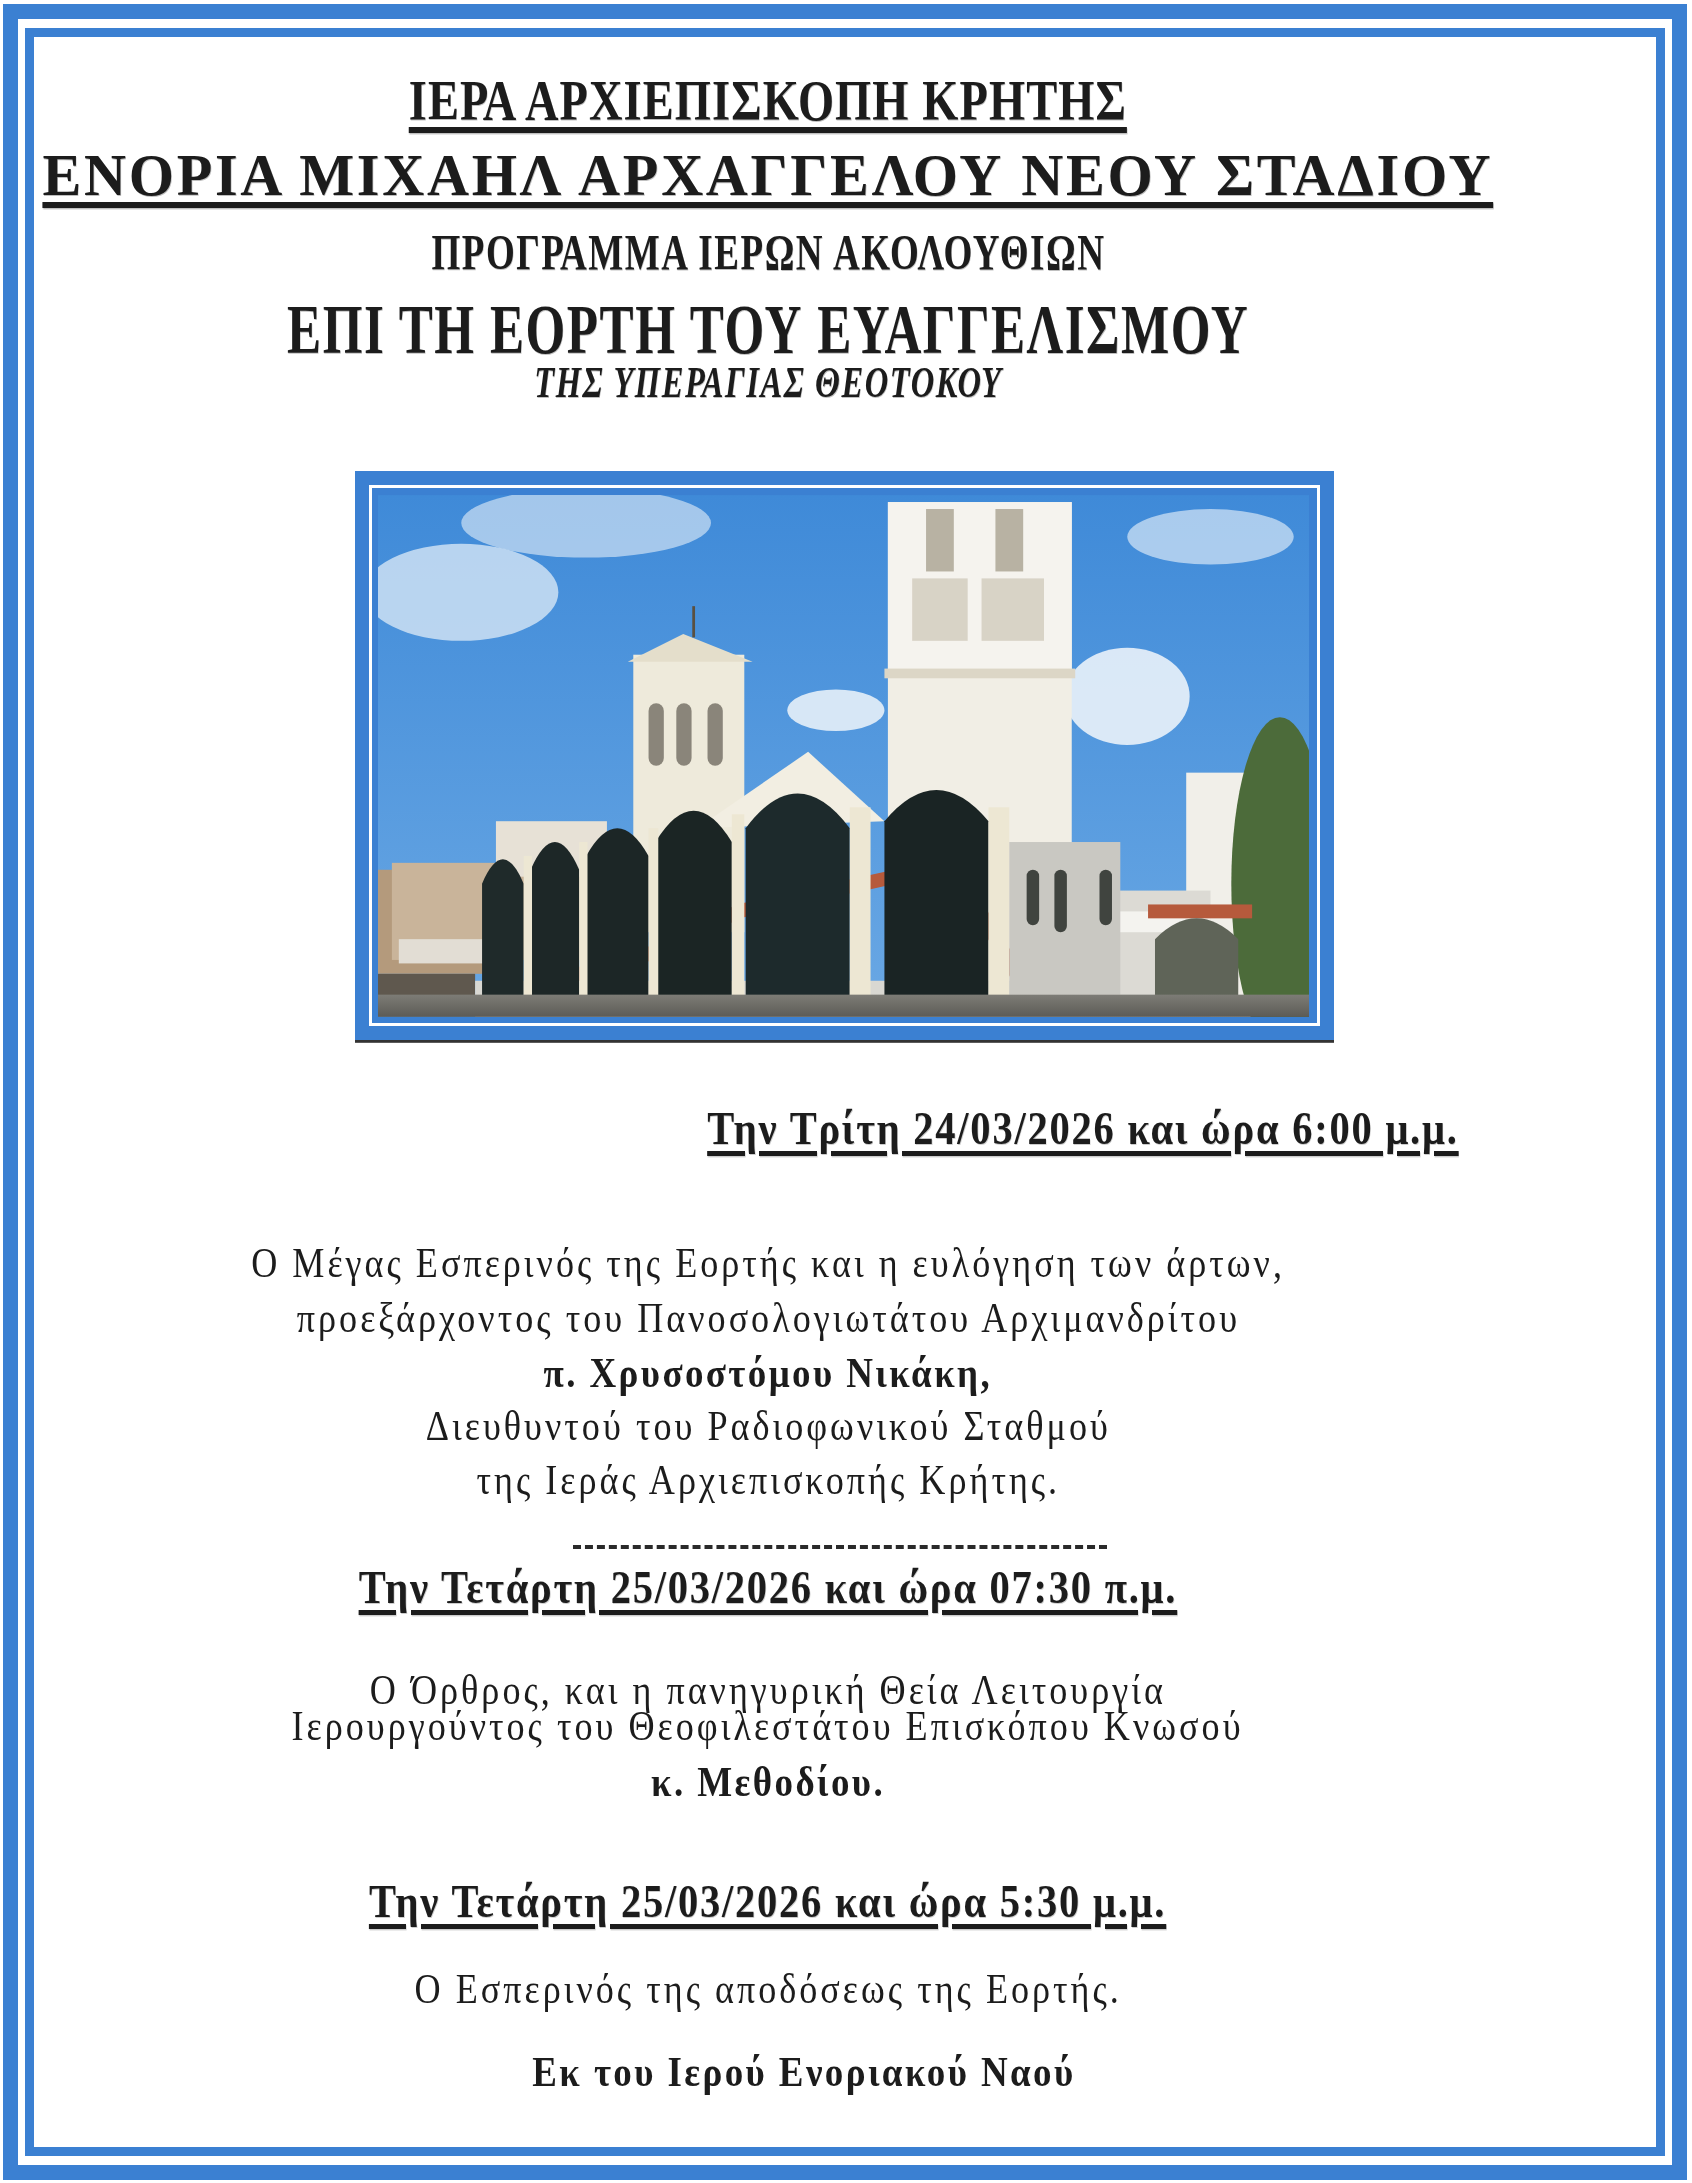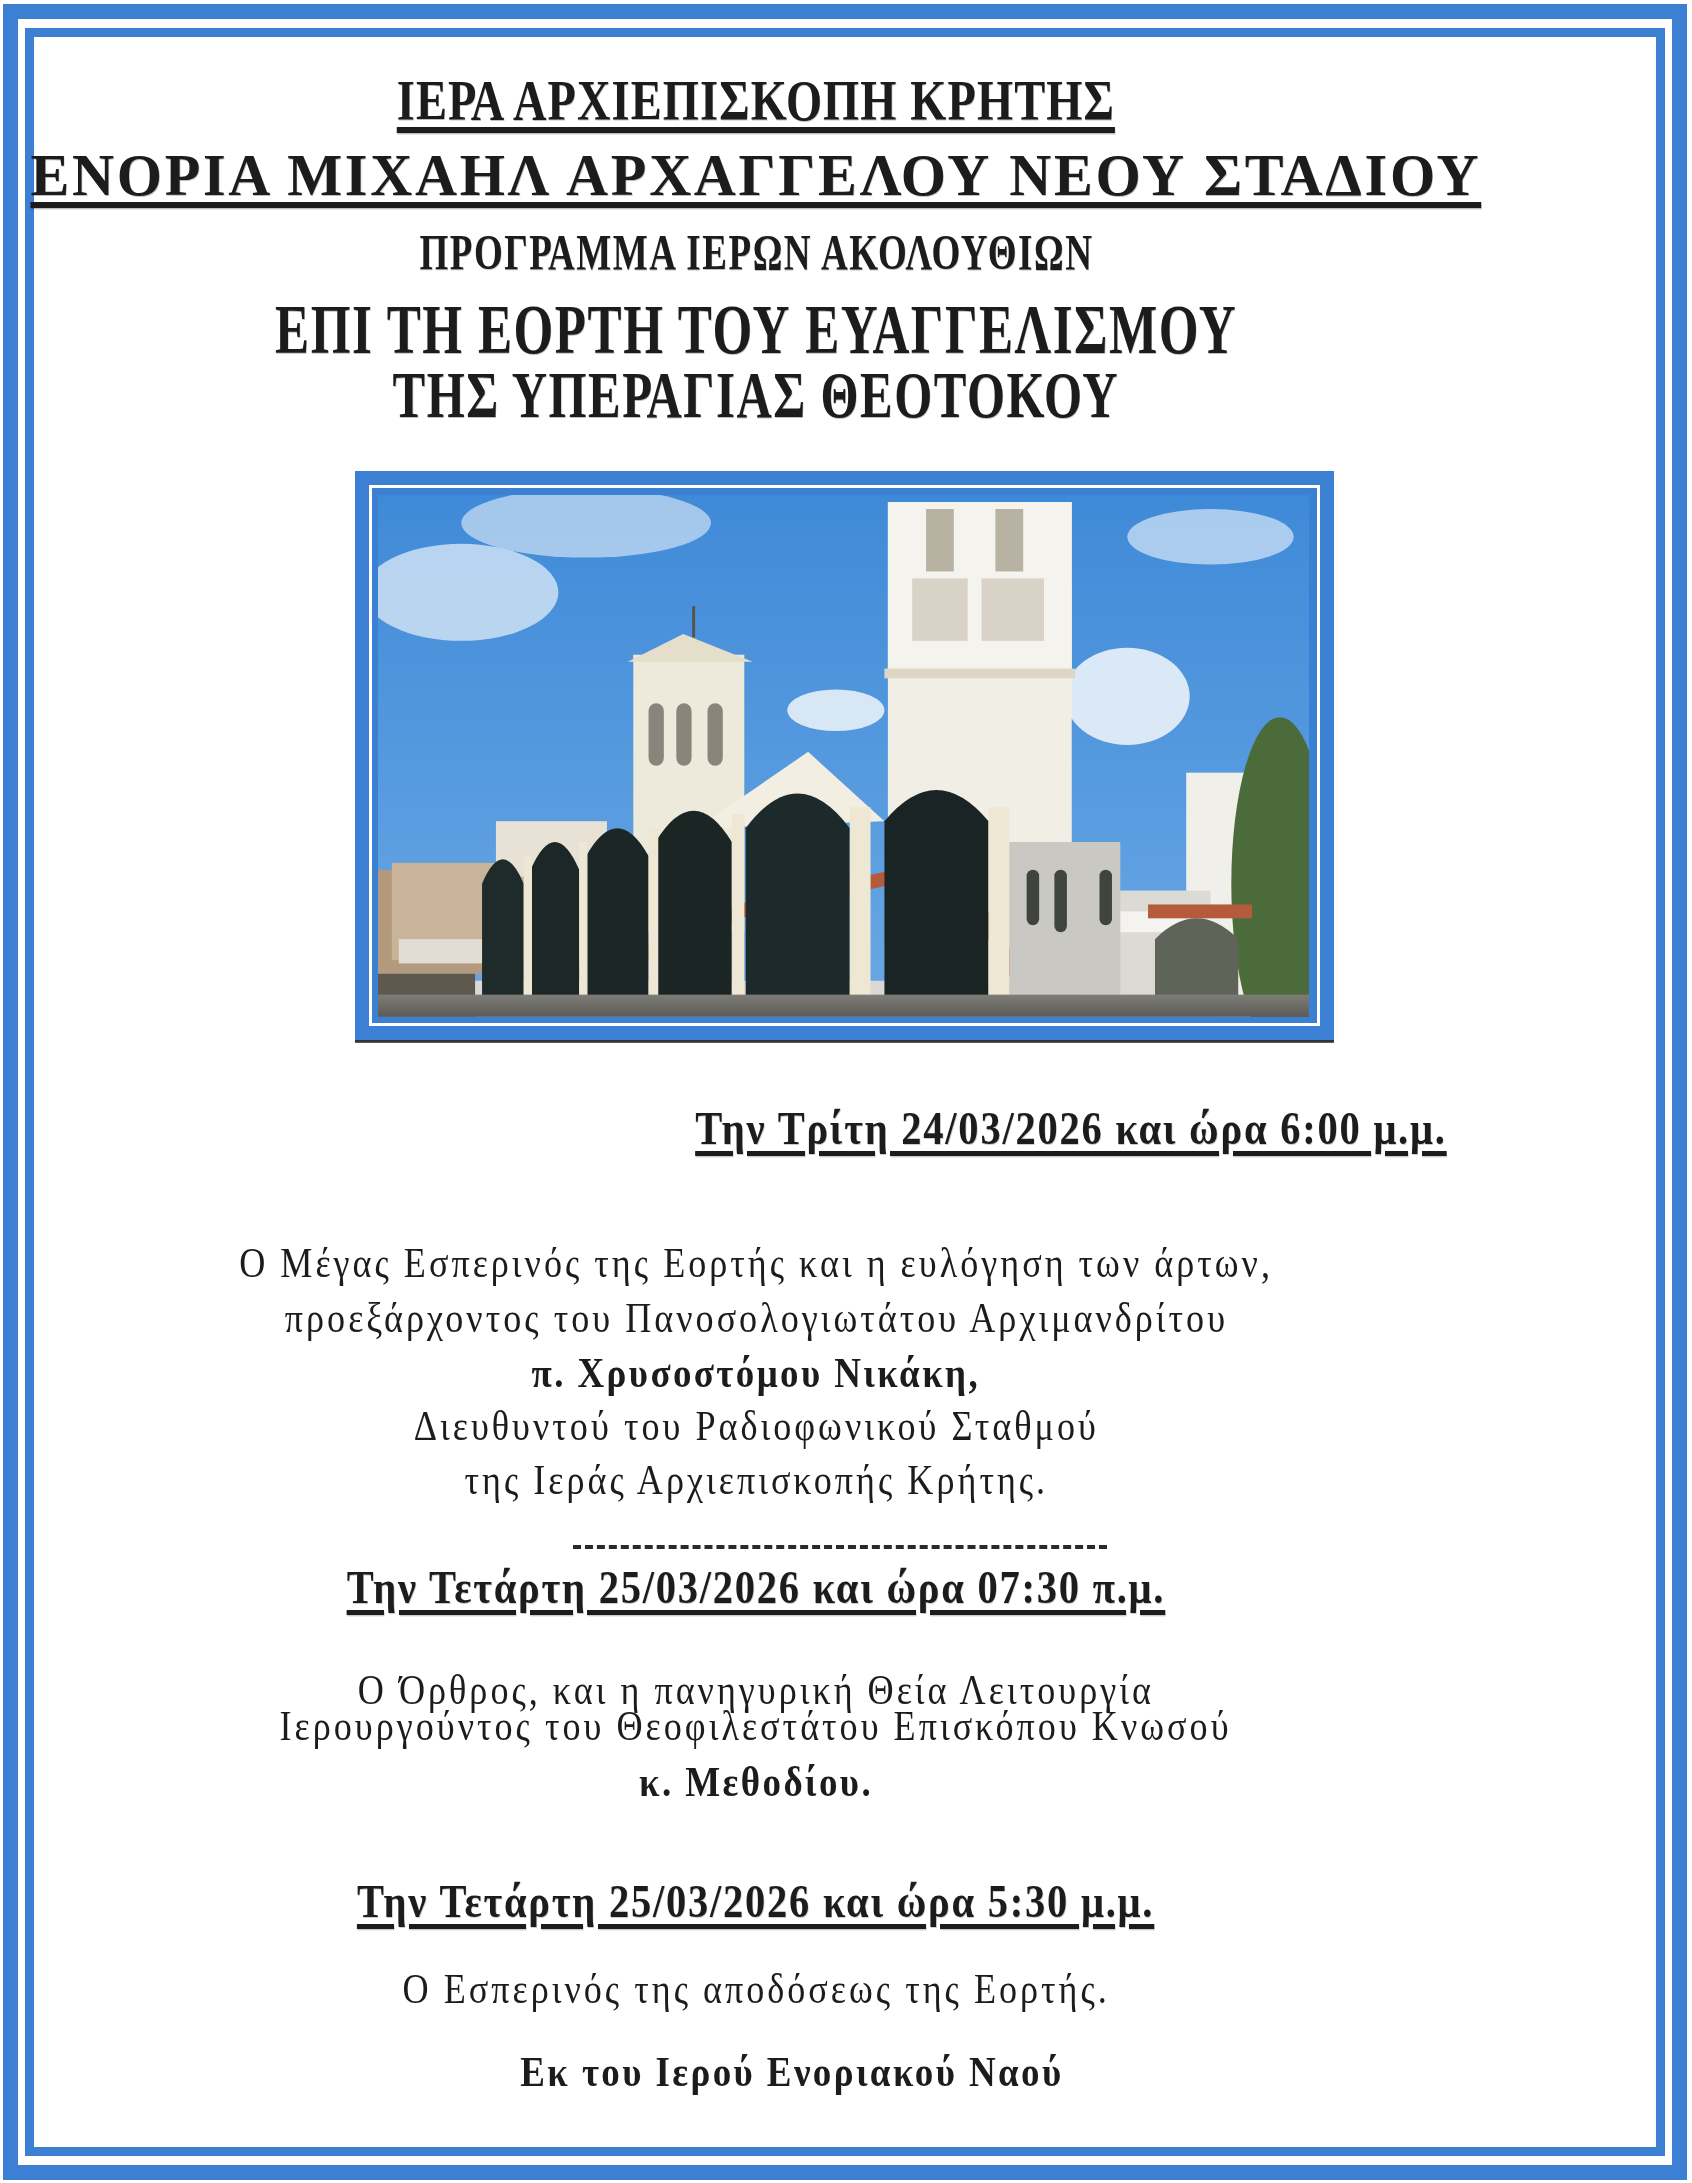--- a/index.html
+++ b/index.html
@@ -24,21 +24,21 @@
     }
     .border-inner {
       position: absolute;
       left: 25px; top: 28px;
       width: 1640px; height: 2128px;
       box-sizing: border-box;
       border: 9.7px solid #3b80d2;
     }
     .line {
       position: absolute;
-      left: 4px;
+      left: 16px;
       width: 1504px;
       text-align: center;
       white-space: nowrap;
     }
     .line > span {
       display: inline-block;
       transform-origin: center bottom;
     }
     .title {
       font-weight: bold;
@@ -51,21 +51,21 @@
       text-underline-offset: 7px;
     }
     .t1 { top: 67px;  font-size: 58px; }
     .t1 > span { transform: scaleX(0.80); }
     .t2 { top: 141px; font-size: 60px; }
     .t2 > span { transform: scaleX(0.97); letter-spacing: 2.8px; }
     .t3 { top: 223px; font-size: 50px; }
     .t3 > span { transform: scaleX(0.74); letter-spacing: 2.1px; }
     .t4 { top: 291px; font-size: 69px; }
     .t4 > span { transform: scaleX(0.74); letter-spacing: 2.1px; }
-    .t5 { top: 357px; font-size: 66px; }
+    .t5 { top: 357px; font-size: 44px; font-style: italic; }
     .t5 > span { transform: scaleX(0.74); letter-spacing: 2.1px; }
 
     .photo-frame {
       position: absolute;
       left: 355px; top: 471px;
       width: 979px; height: 569px;
       background: #3b80d2;
       box-sizing: border-box;
       box-shadow: 0 2.8px 0 #333;
     }

